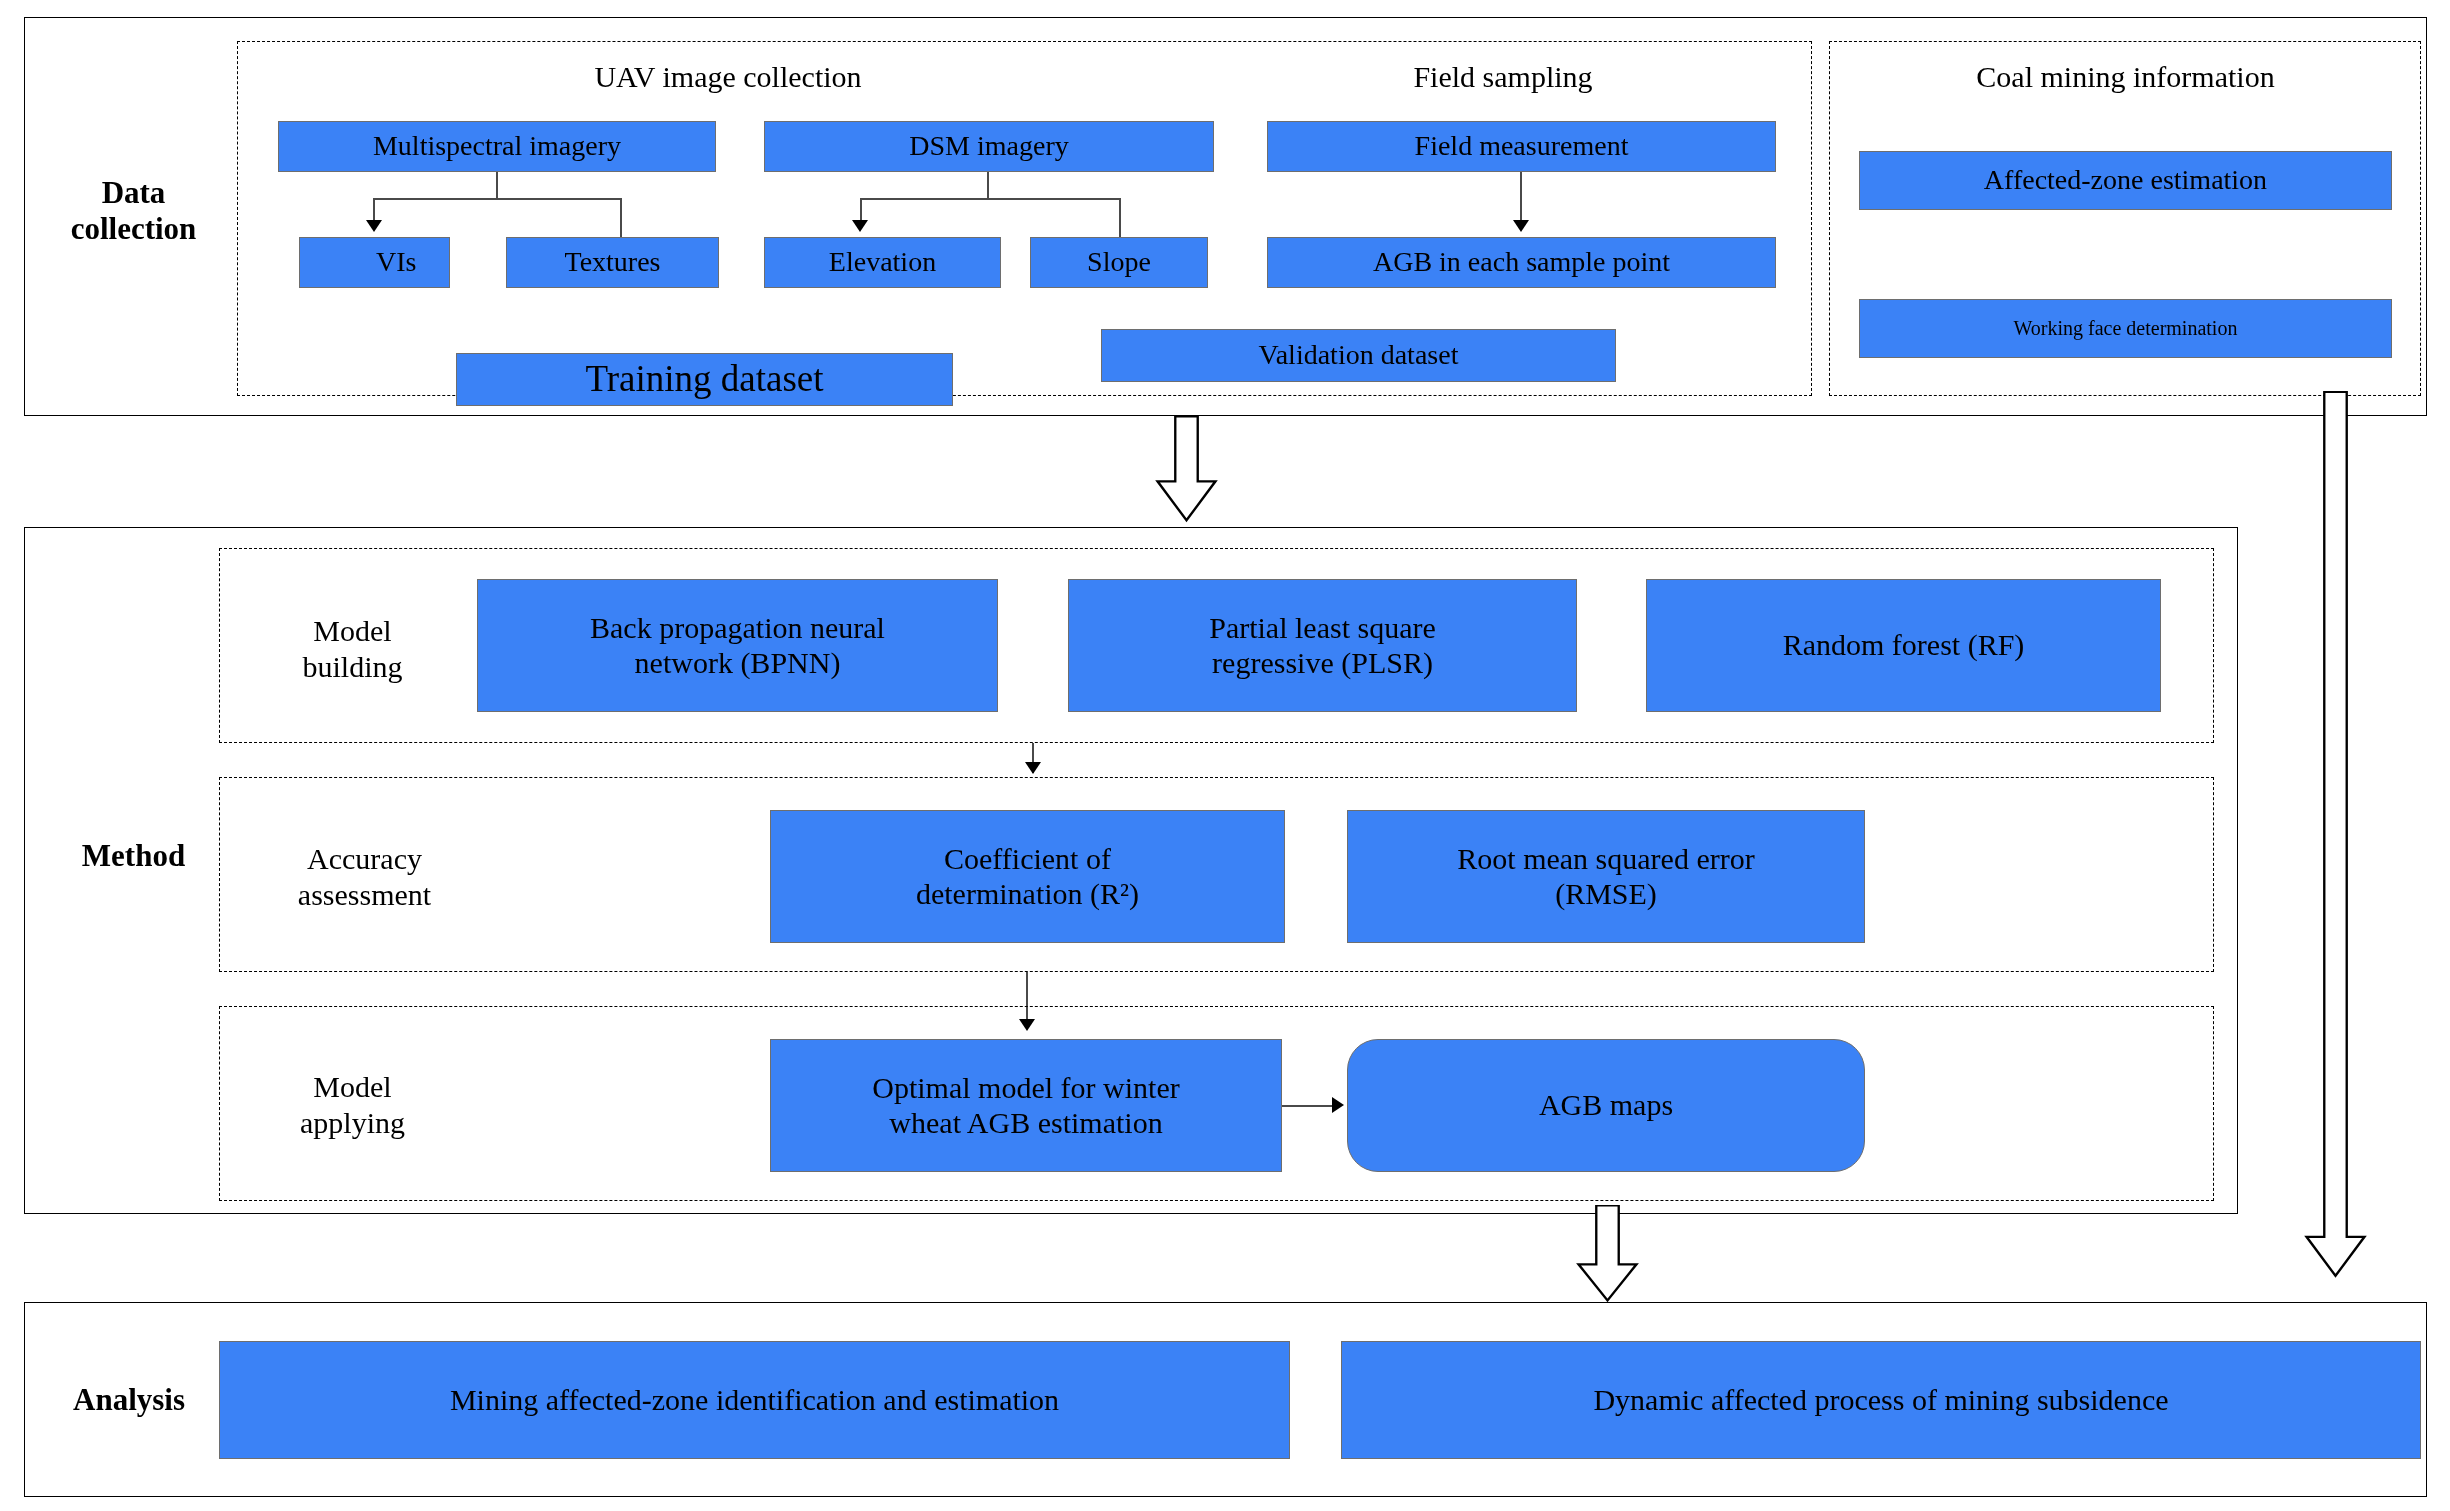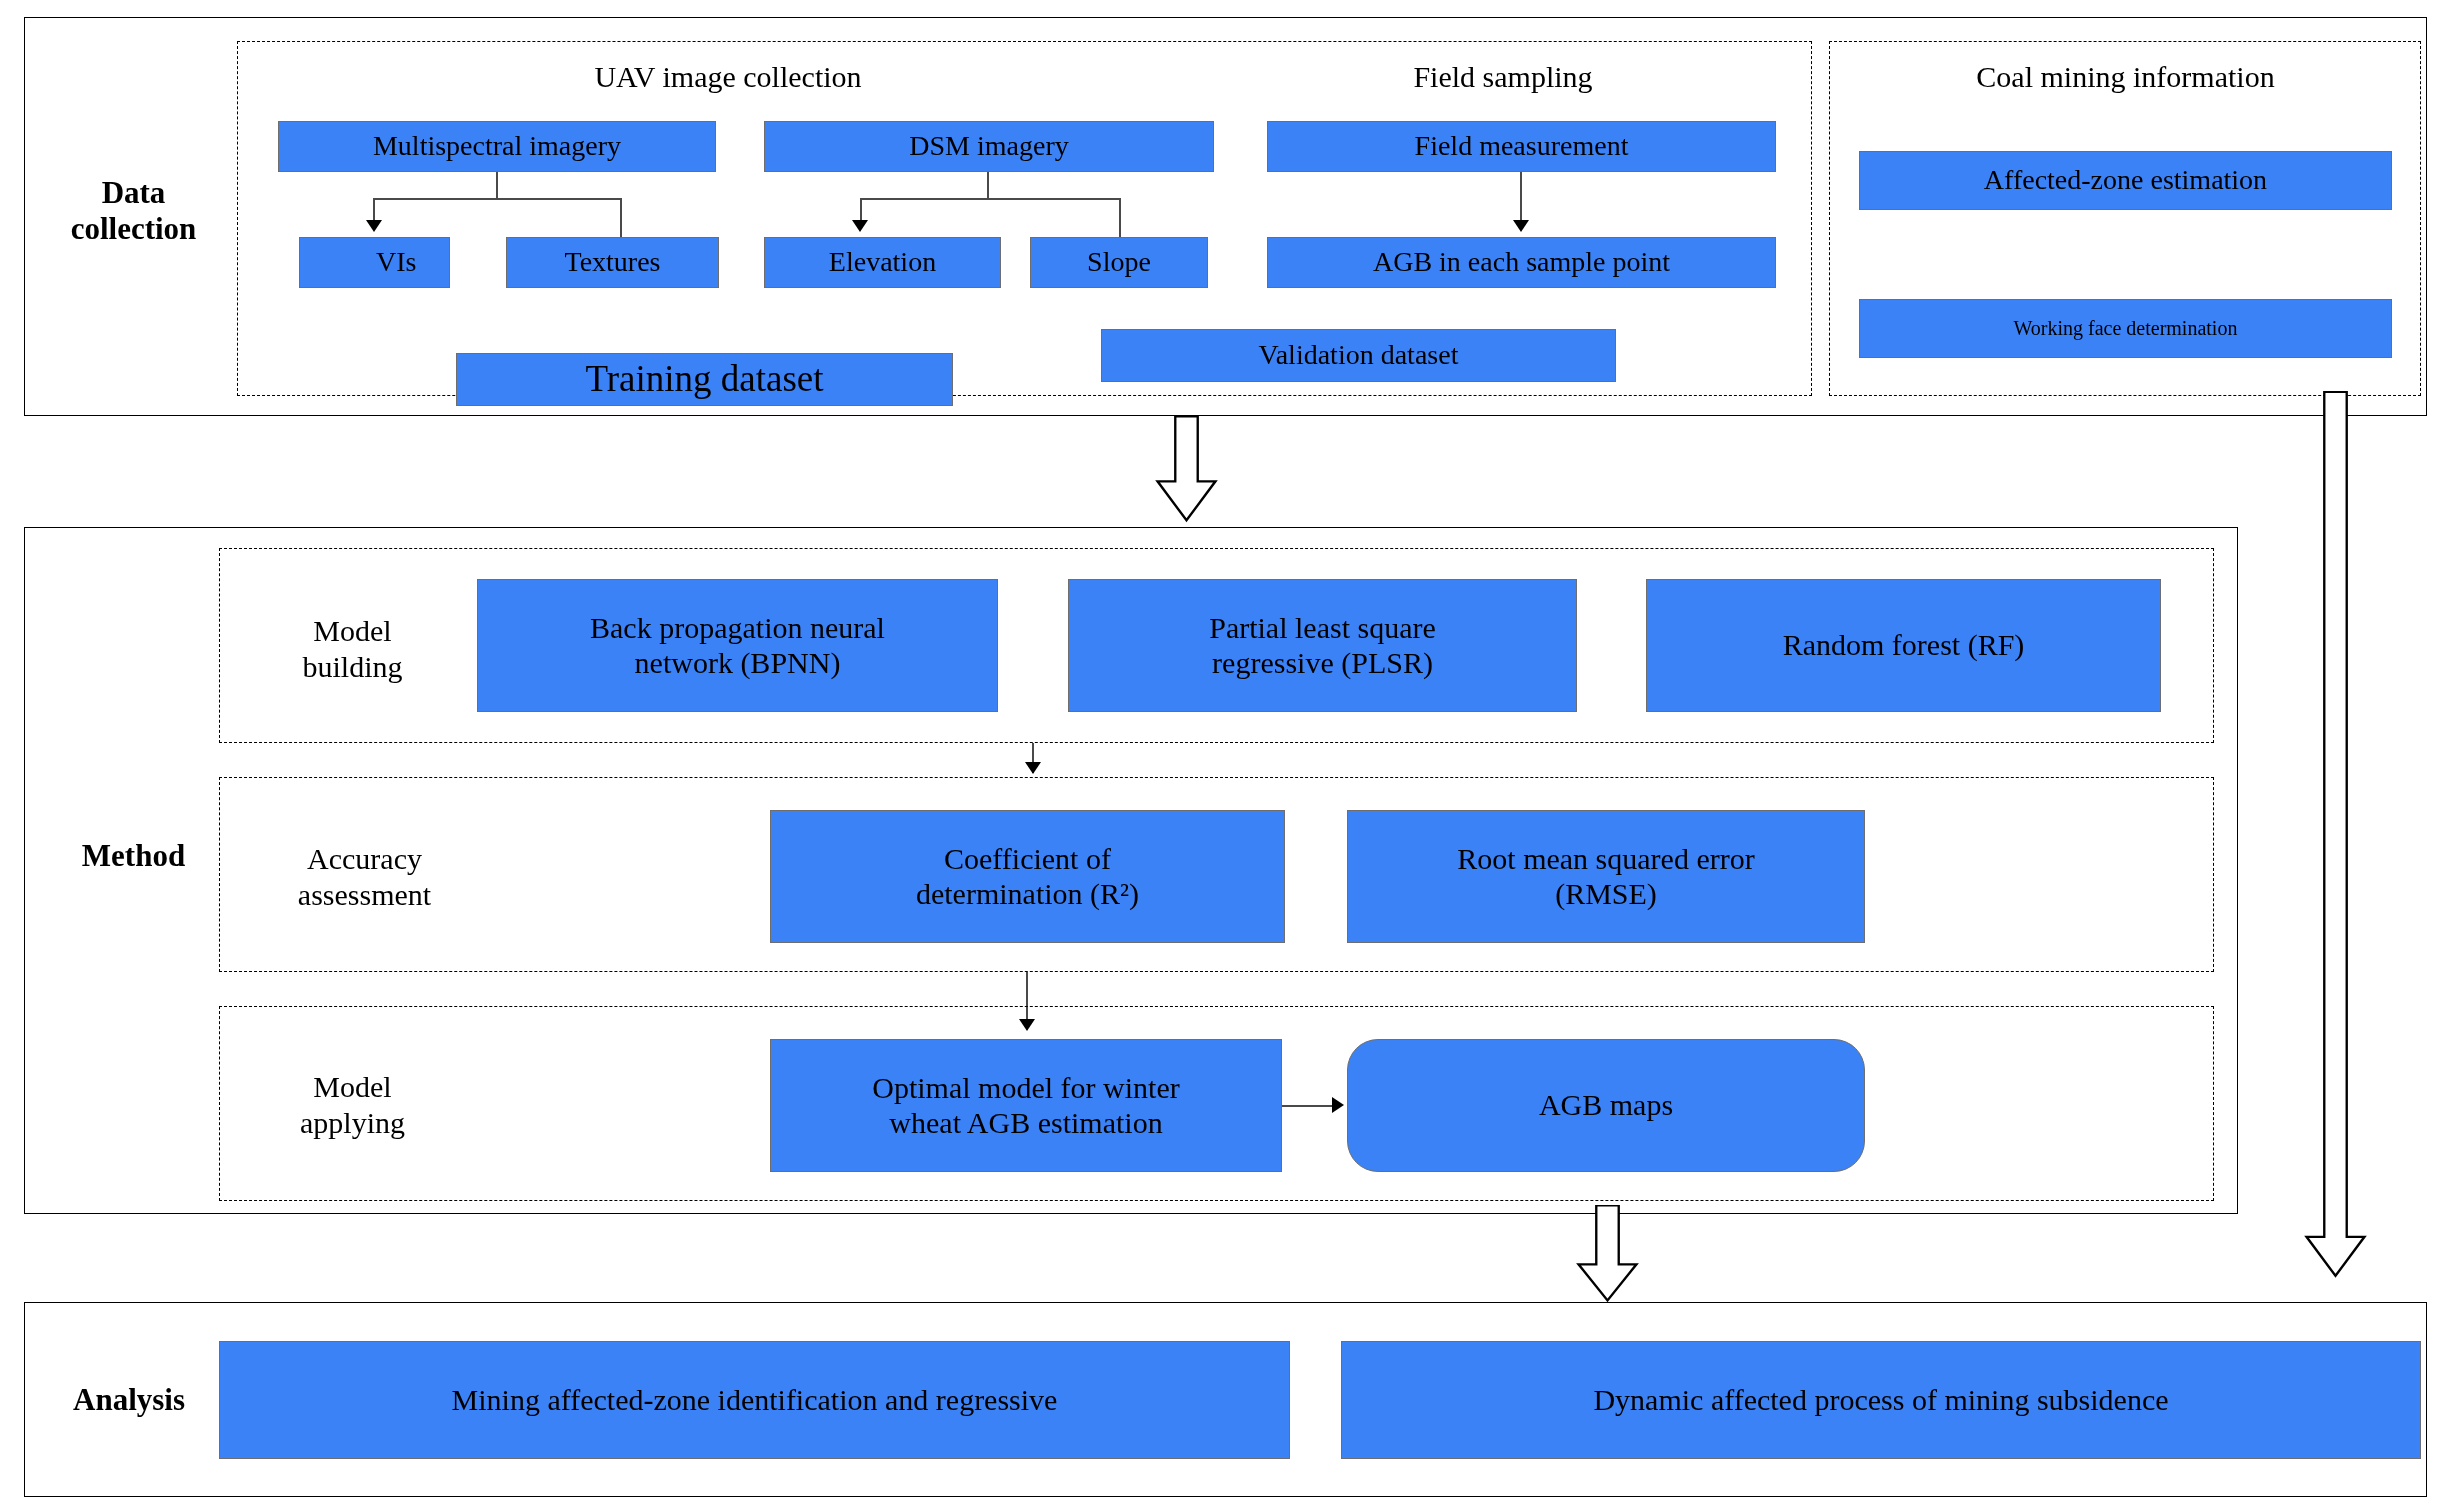--- a/index.html
+++ b/index.html
@@ -192,17 +192,17 @@
   <div class="arrow-right" style="left:1332px; top:1097px;"></div>
 
   <div class="block-arrow" style="left:1575px; top:1205px; width:65px; height:98px;">
     <svg width="65" height="98" viewBox="0 0 110 165">
       <polygon points="36,0 74,0 74,100 104,100 55,161 6,100 36,100" fill="#ffffff" stroke="#000000" stroke-width="4"></polygon>
     </svg>
   </div>
 
   <div class="solid-box" style="left:24px; top:1302px; width:2403px; height:195px;"></div>
   <div class="stage-label" style="left:40px; top:1373px; width:178px; height:53px; font-size:31px;">Analysis</div>
-  <div class="gray-box" style="left:219px; top:1341px; width:1071px; height:118px; font-size:30px;">Mining affected-zone identification and regressive</div>
+  <div class="gray-box" style="left:219px; top:1341px; width:1071px; height:118px; font-size:30px;">Mining affected-zone identification and estimation</div>
   <div class="gray-box" style="left:1341px; top:1341px; width:1080px; height:118px; font-size:30px;">Dynamic affected process of mining subsidence</div>
 
 </div>
 
 
 </body></html>

